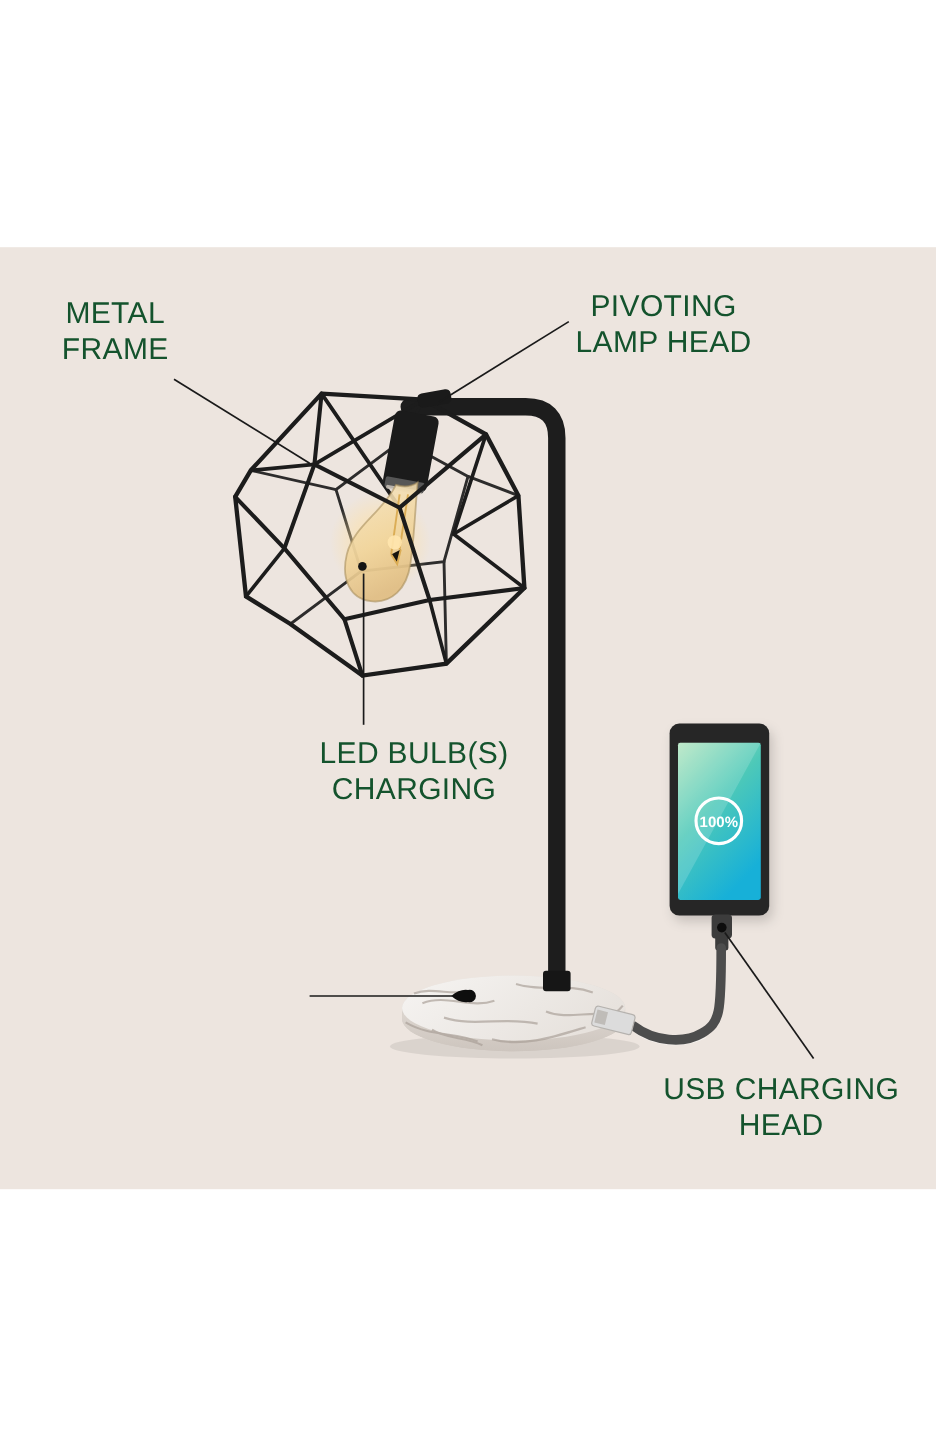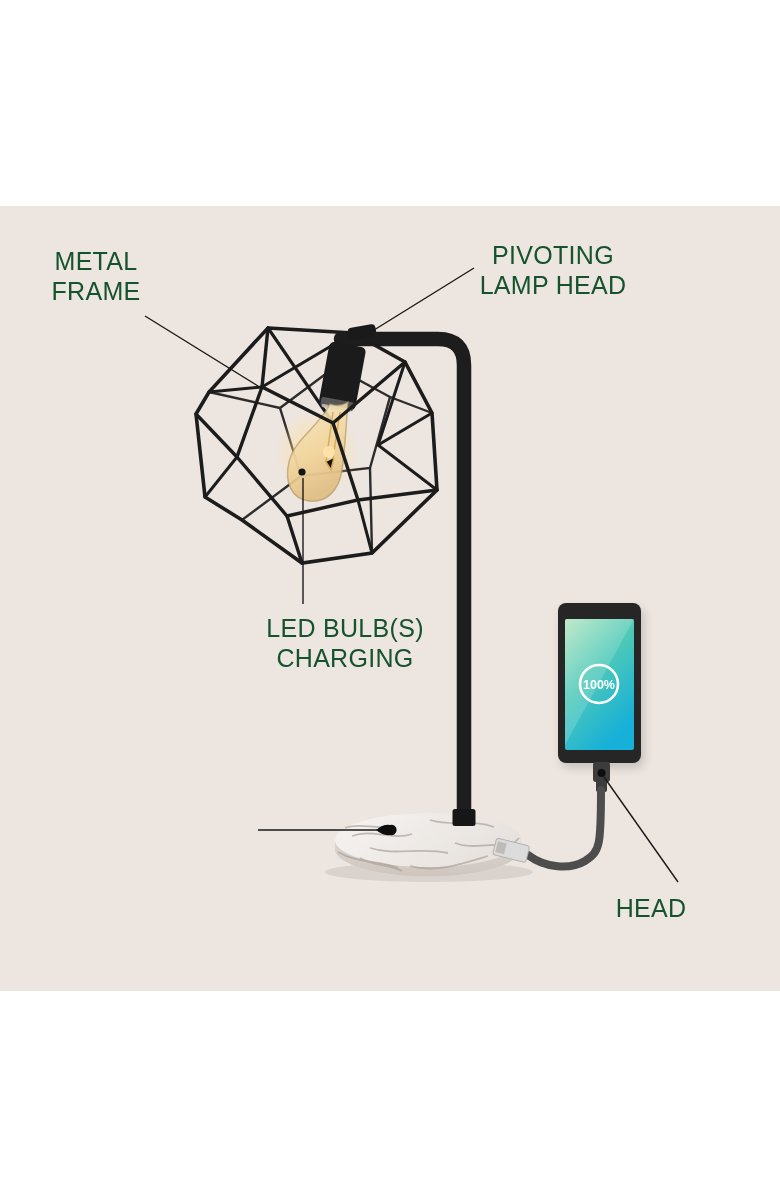--- a/index.html
+++ b/index.html
@@ -182,16 +182,17 @@
     <div>LAMP HEAD</div>
   </div>
 
   <div class="label" style="left:318px; top:613px;margin-left:27px;">
     <div>LED BULB(S)</div>
     <div>CHARGING</div>
   </div>
 
 
   <div class="label" style="left:651px; top:893px;">
+    <div>USB CHARGING</div>
     <div>HEAD</div>
   </div>
 
 </div>
 
 </body></html>

